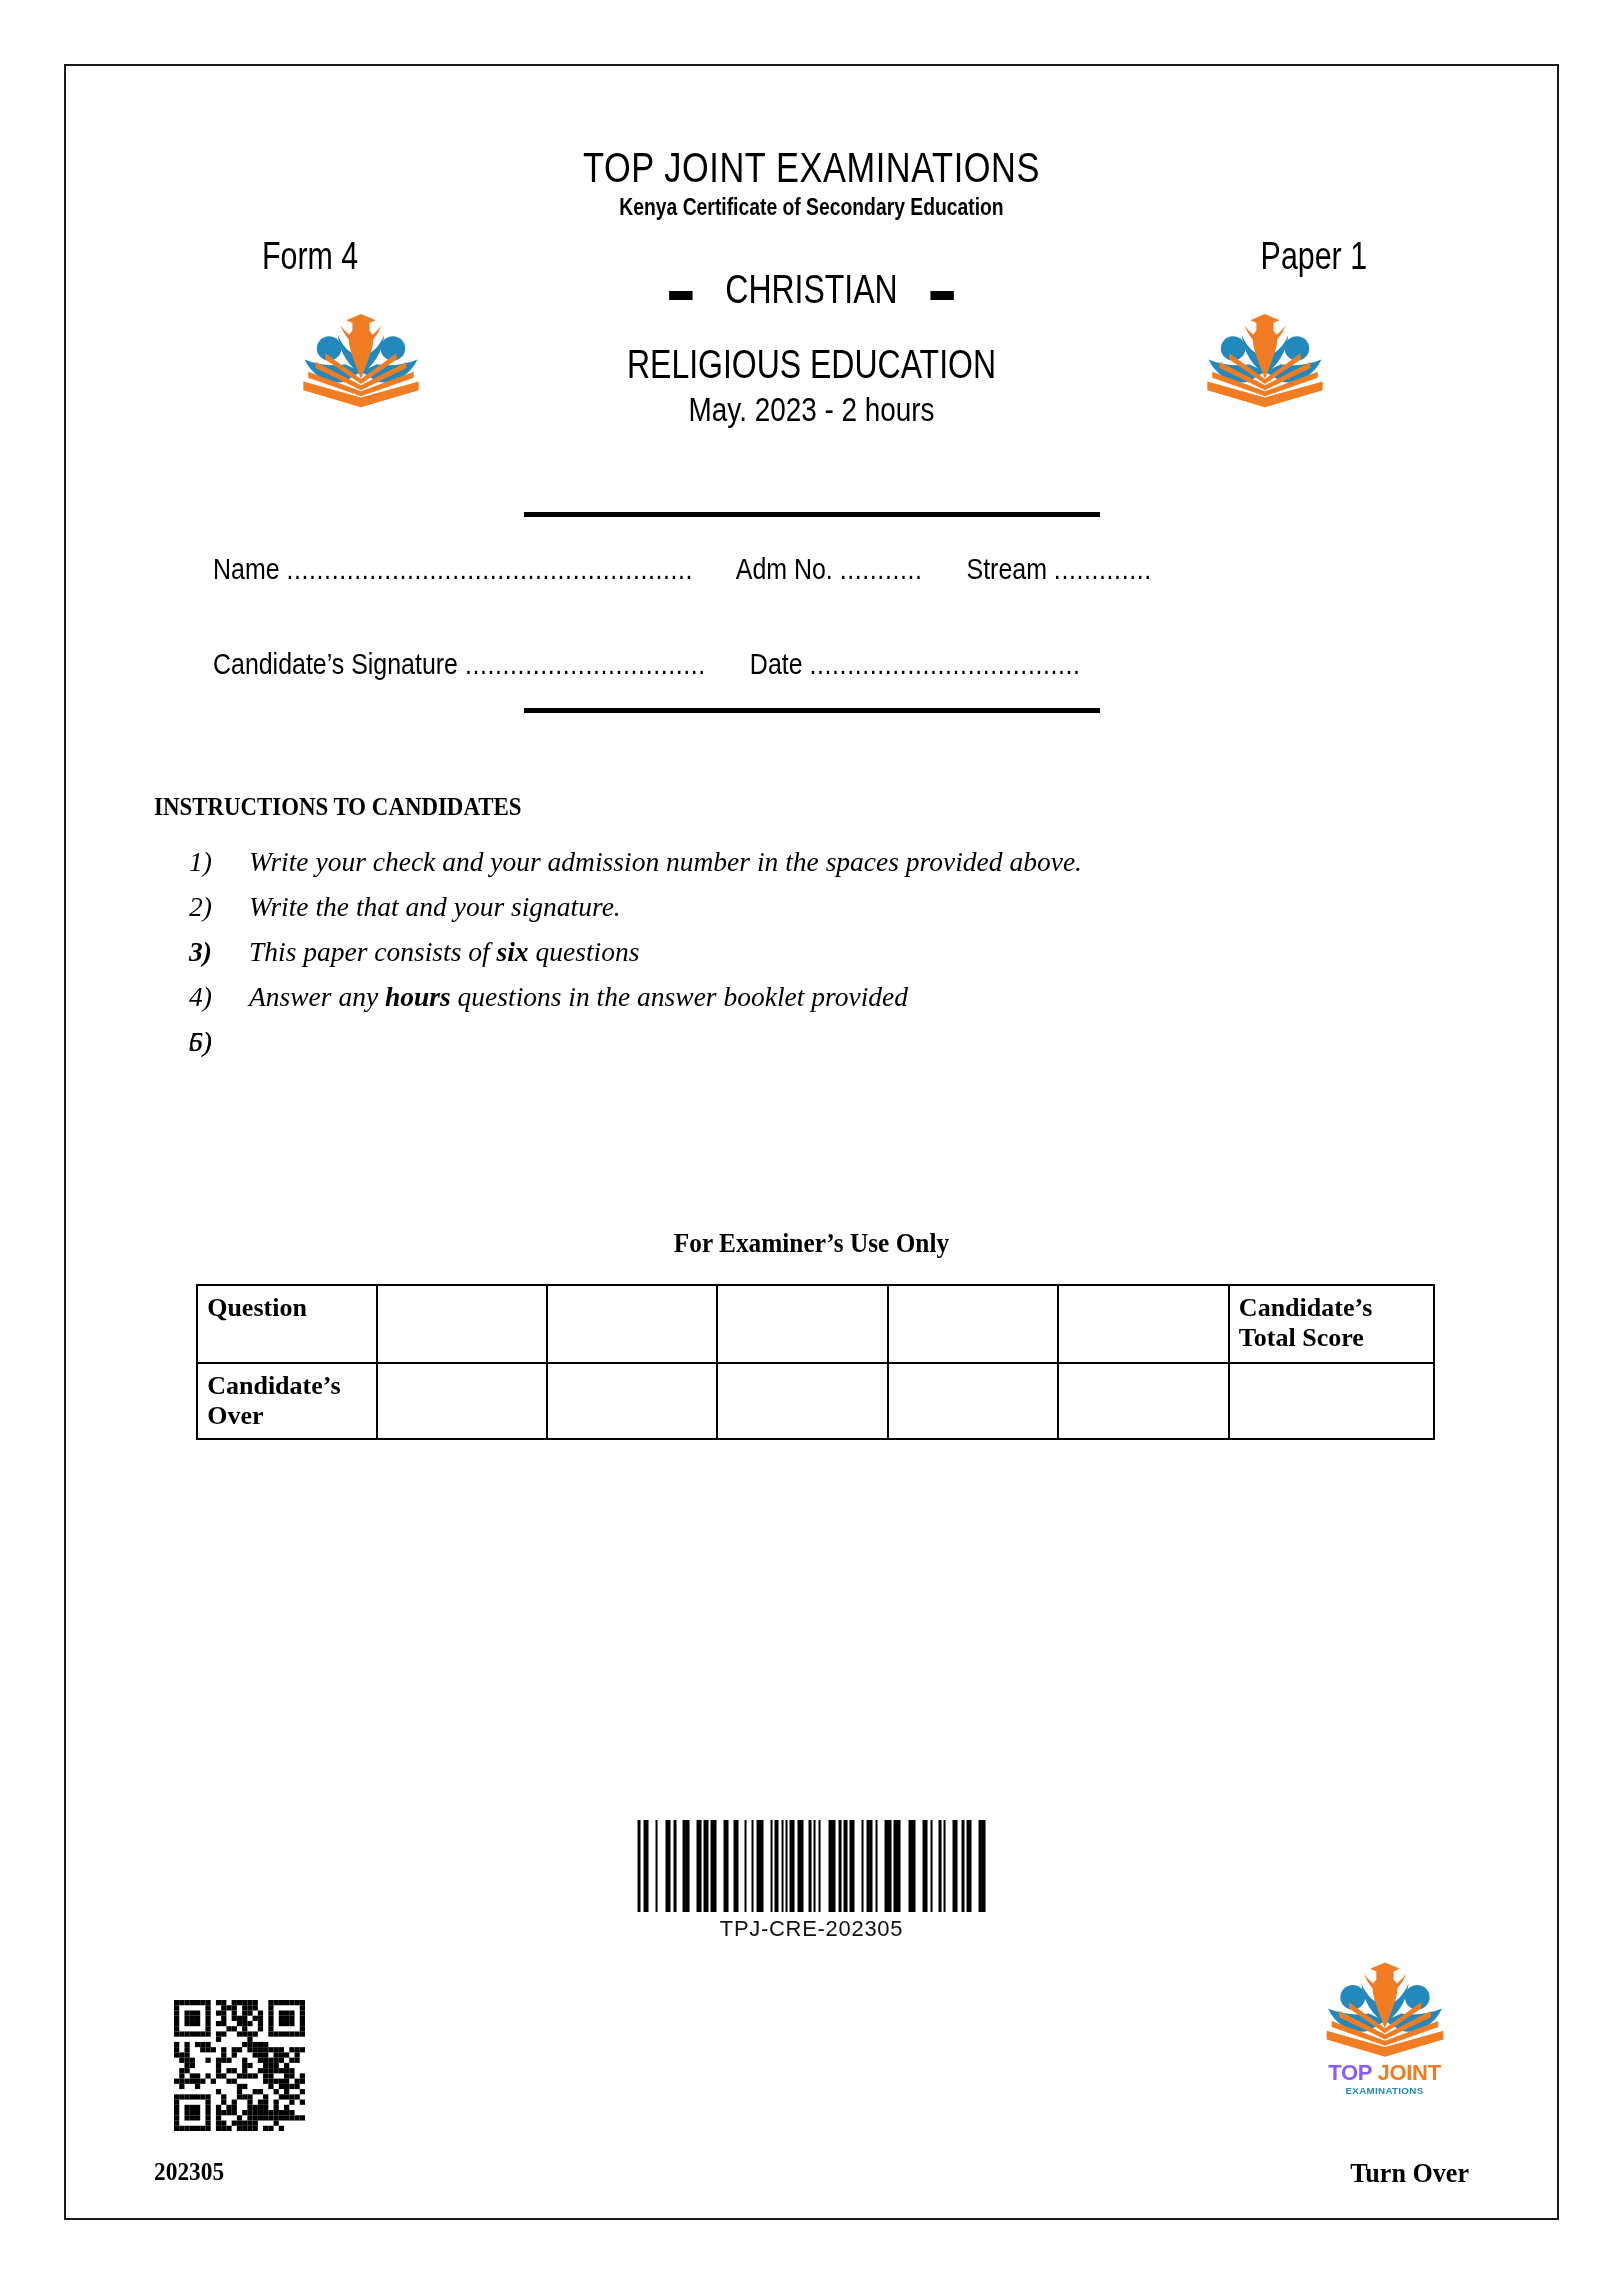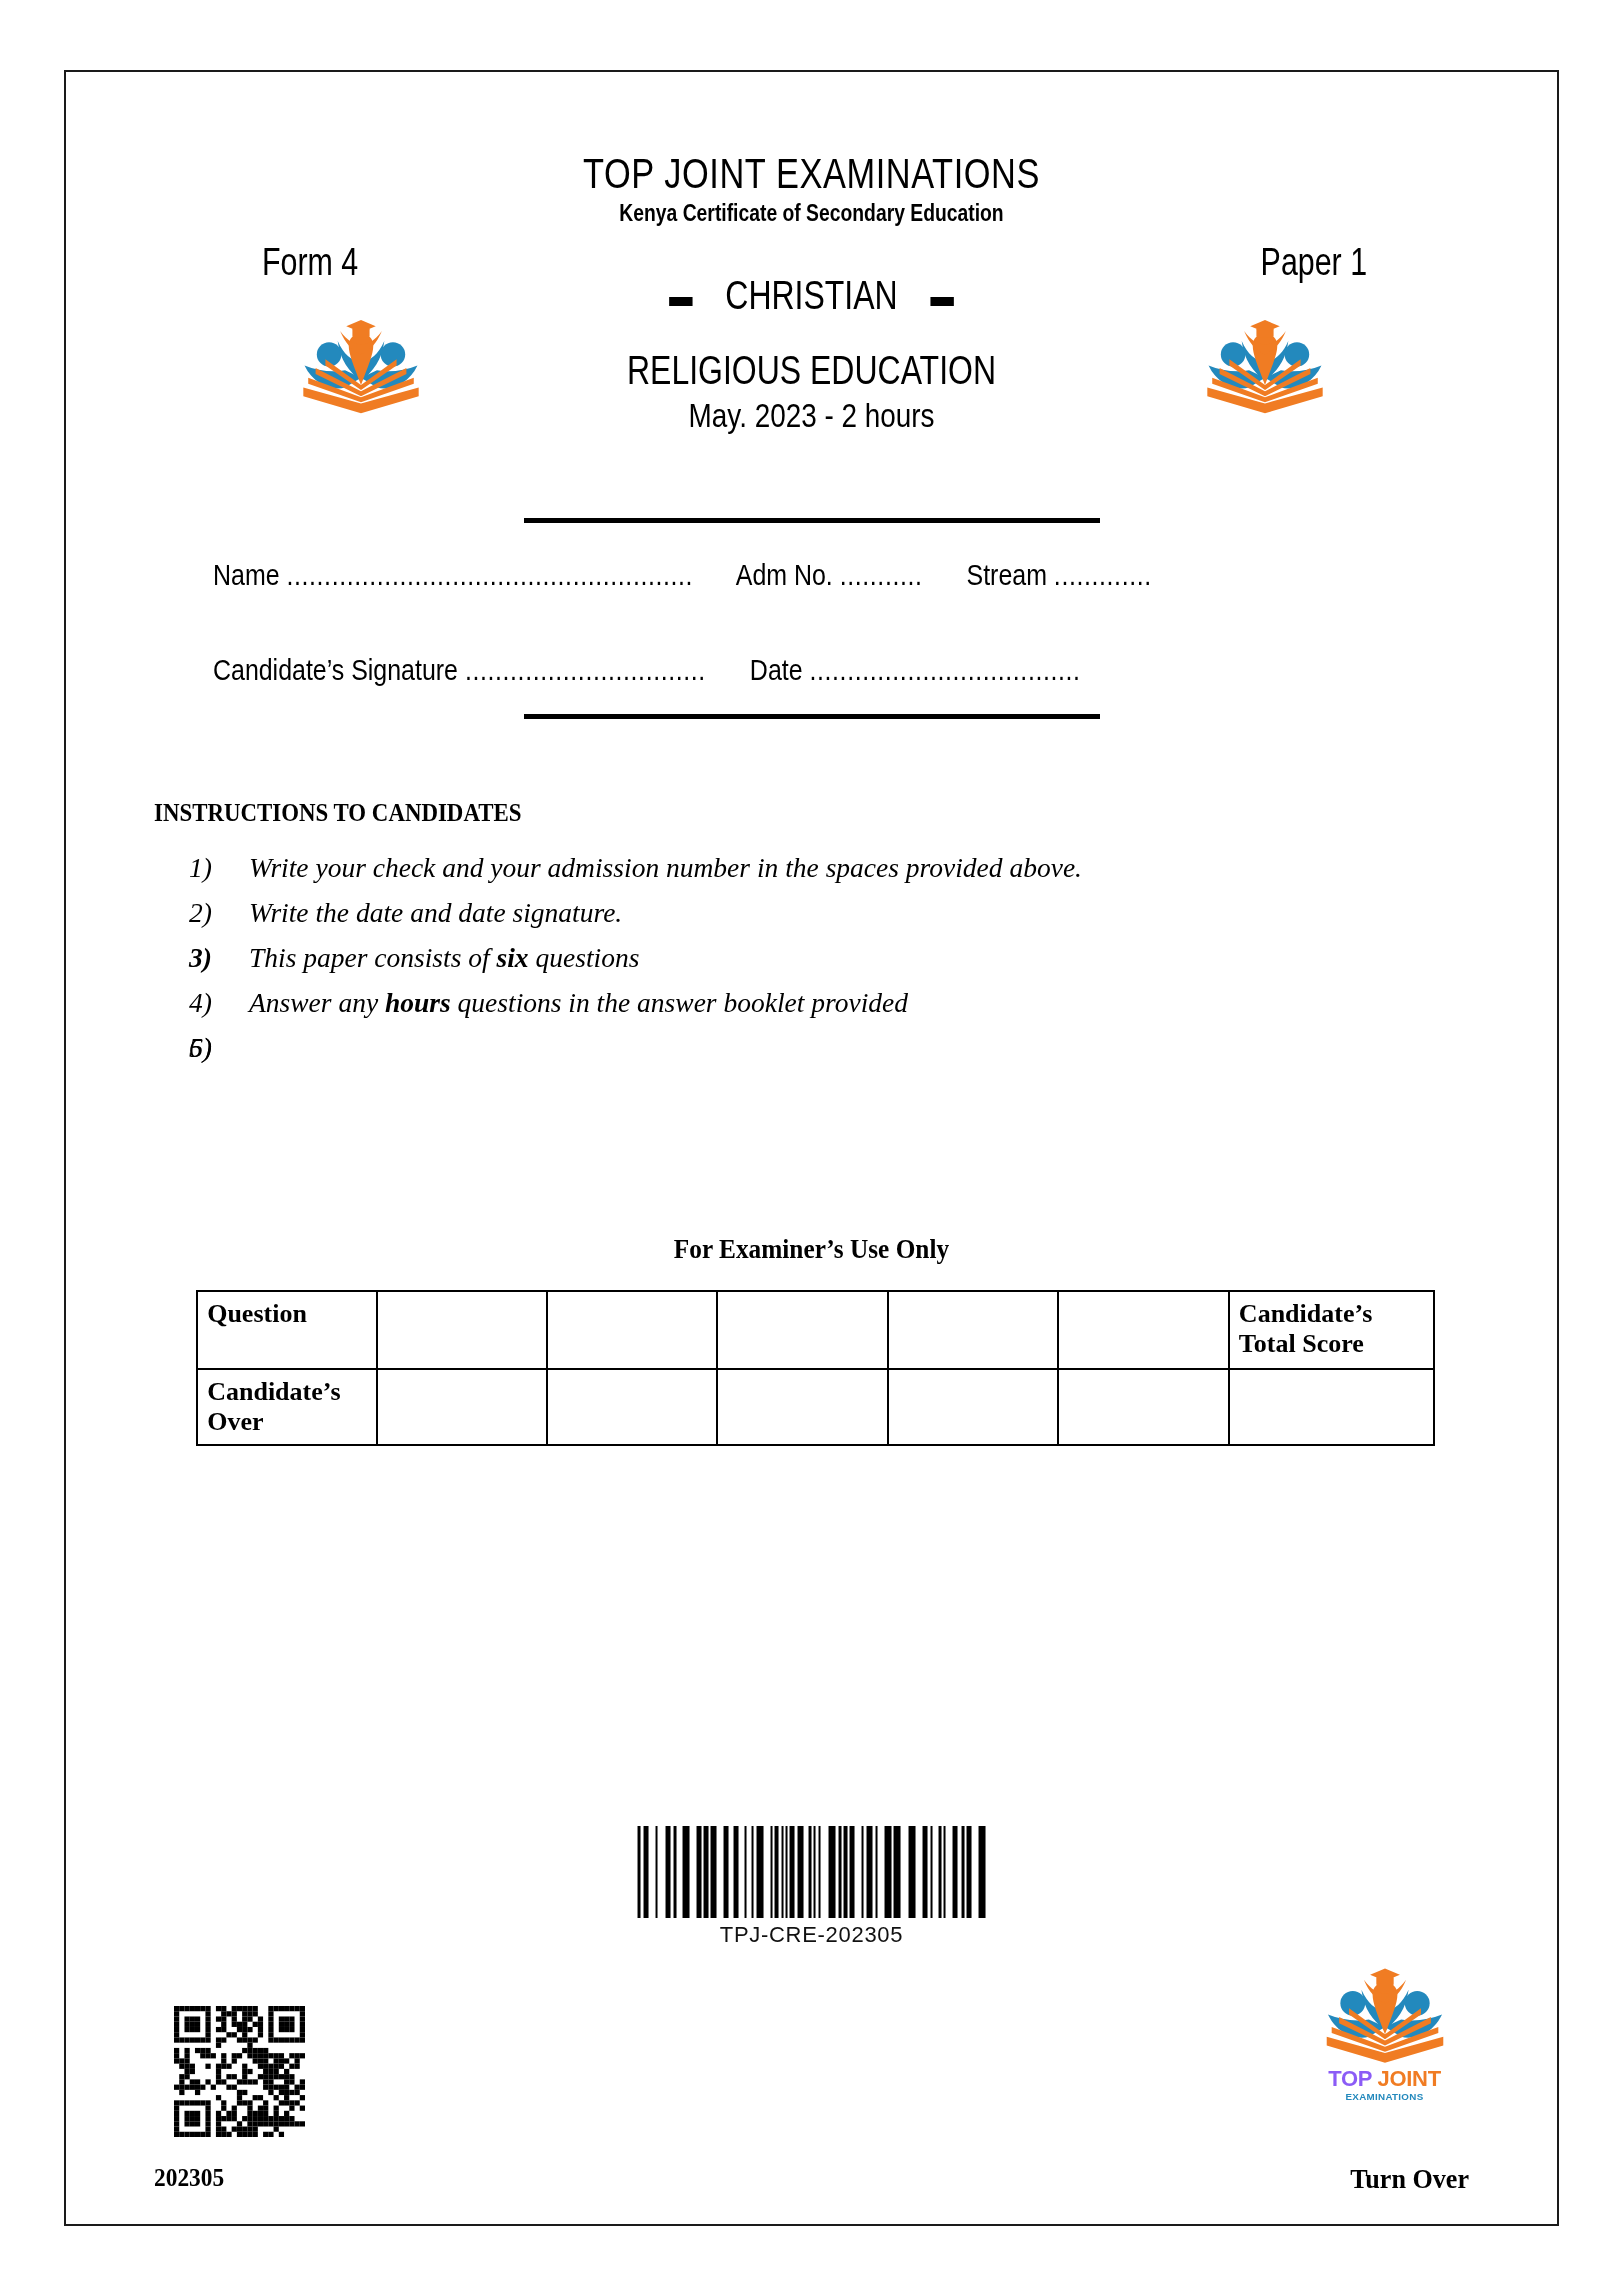--- a/index.html
+++ b/index.html
@@ -12,21 +12,21 @@
     height: 2295px;
     position: relative;
     font-family: "Liberation Serif", serif;
     -webkit-font-smoothing: antialiased;
   }
 
   
   #page-frame {
     position: absolute;
     left: 64px;
-    top: 70px;
+    top: 64px;
     width: 1495px;
     height: 2156px;
     border: 2.6px solid #1a1a1a;
     box-sizing: border-box;
     background: #fff;
   }
 
   .sheet {
     position: absolute;
     inset: 0;
@@ -422,21 +422,21 @@
       <span class="dots">................................</span>
       <span class="gap-lg"></span>
       <span class="field-label">Date</span>
       <span class="dots">....................................</span>
     </div>
 
     <div id="instructions-heading">INSTRUCTIONS TO CANDIDATES</div>
 
     <ol id="instructions-list">
         <li><span class="num">1)</span><span>Write your check and your admission number in the spaces provided above.</span></li>
-        <li><span class="num">2)</span><span>Write the date and date signature.</span></li>
+        <li><span class="num">2)</span><span>Write the that and your signature.</span></li>
         <li class="bold-num"><span class="num">3)</span><span>This paper consists of <b>six</b> questions</span></li>
         <li><span class="num">4)</span><span>Answer any <b>hours</b> questions in the answer booklet provided</span></li>
         <li><span class="num">5)</span></li>
         <li><span class="num">6)</span></li>
       </ol>
 
     <div id="examiner-heading">For Examiner’s Use Only</div>
 
     <table id="examiner-table">
       <tbody id="examiner-table-body">

